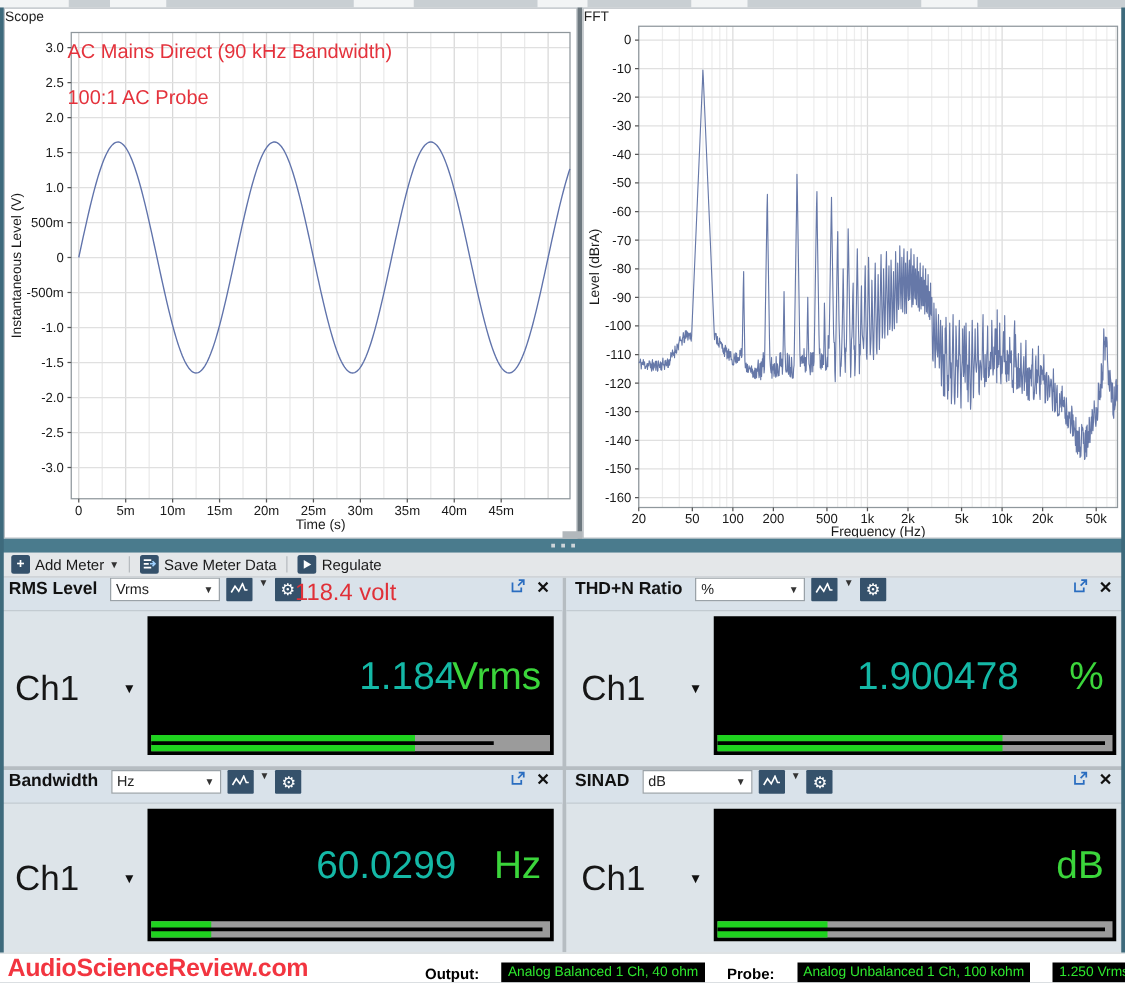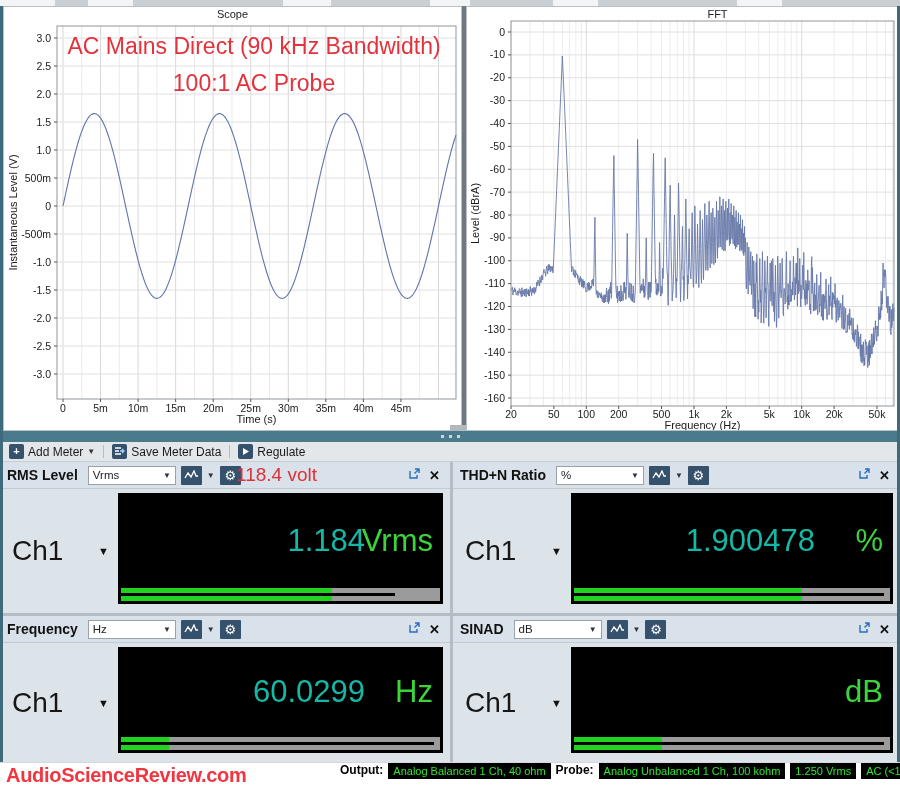--- a/index.html
+++ b/index.html
@@ -5,56 +5,56 @@
   html,body{margin:0;padding:0}
   body{width:900px;height:786px;position:relative;background:#cfd5d9;font-family:"Liberation Sans",sans-serif;overflow:hidden}
   #top-strip{position:absolute;left:0;top:0;width:900px;height:6px;background:#c9cfd3}
   .ts-seg{position:absolute;top:0;height:6px;background:#f2f4f5}
   #edge-l{position:absolute;left:0;top:6px;width:3px;height:756px;background:#3e6a7c;z-index:6}
   #edge-r{position:absolute;right:0;top:6px;width:3px;height:756px;background:#3e6a7c;z-index:6}
   .panel{position:absolute;top:6px;height:425px;background:#ffffff;border:1px solid #b9bfc4;box-sizing:border-box}
   #scope-panel{left:3px;width:459px}
   #panel-div{position:absolute;left:462px;top:6px;width:4px;height:425px;background:#6d787f}
   #fft-panel{left:466px;width:503px}
-  .panel-title{position:absolute;top:1px;left:0;right:0;text-align:center;font-size:11px;color:#222;z-index:2}
+  .panel-title{position:absolute;top:1px;left:0;right:0;text-align:left;font-size:11px;color:#222;z-index:2}
   .panel svg{position:absolute;left:0;top:0}
-  .annot{position:absolute;left:50px;width:400px;text-align:center;color:#e4323c;font-size:23px;font-weight:500;z-index:3}
+  .annot{position:absolute;left:50px;width:400px;color:#e4323c;font-size:16px;font-weight:500;z-index:3}
   #annot1{top:26px}
   #annot2{top:63px}
   #splitter{position:absolute;left:0;top:431px;width:900px;height:11px;background:#4a7b8d;z-index:5}
   #splitter .dot{position:absolute;top:4px;width:3px;height:3px;background:#cdd5d9}
   #splitter-tab{position:absolute;left:450px;top:425px;width:16px;height:6px;background:#b2b8bc;z-index:6}
   #toolbar{position:absolute;left:0;top:442px;width:900px;height:20px;background:#e4e7e9;border-bottom:1px solid #c9ced2;box-sizing:border-box;display:flex;align-items:center;padding-left:5px;z-index:4}
   .tb-btn{display:inline-flex;align-items:center;gap:4px;font-size:12px;color:#1a1a1a;padding:0 4px;height:18px;cursor:default}
   .tb-ico{width:15px;height:15px;border-radius:2px;background:#35516b;display:inline-flex;align-items:center;justify-content:center;color:#fff;font-size:11px;font-weight:bold;line-height:15px}
   .tb-sep{width:1px;height:13px;background:#b7bcc0;margin:0 4px}
   .dd-arrow{font-size:8px;color:#333}
   #meters{position:absolute;left:0;top:462px;width:900px;height:300px;background:#b6bdc2}
   .meter{position:absolute;background:#dde4e9}
-  .m-header{position:relative;height:27px;background:#d9e2ea;display:flex;align-items:center;padding:0 7px;gap:5px;border-bottom:1px solid #c3cbd1;box-sizing:border-box}
+  .m-header{position:relative;height:27px;background:#d9e2ea;display:flex;align-items:flex-start;padding:0 7px;gap:5px;border-bottom:1px solid #c3cbd1;box-sizing:border-box}
   .m-title{font-weight:bold;font-size:14px;color:#111;margin-right:5px;white-space:nowrap}
   .m-unitsel{width:88px;height:19px;background:#fff;border:1px solid #9aa2a8;display:inline-flex;align-items:center;justify-content:space-between;font-size:11.5px;color:#222;padding:0 4px;box-sizing:border-box}
   .m-icon{width:21px;height:19px;background:#35516b;display:inline-flex;align-items:center;justify-content:center;color:#fff;border-radius:1px}
   .m-gear{font-size:13px;line-height:19px}
   .m-overlay{position:absolute;left:236px;top:2px;font-size:19px;color:#e03038;white-space:nowrap}
   .m-spacer{flex:1}
   .m-close{font-size:13px;font-weight:bold;color:#111;padding:0 3px}
   .m-body{position:relative;height:calc(100% - 27px)}
   .ch-label{position:absolute;left:12px;top:50%;transform:translateY(-50%);font-size:28px;color:#161616}
   .ch-dd{position:absolute;left:98px;top:50%;transform:translateY(-50%);font-size:11px;color:#111}
   .display{position:absolute;left:118px;right:7px;top:4px;bottom:9px;background:#000}
   .val-area{position:absolute;left:0;right:0;top:0;bottom:16px}
   .val{position:absolute;right:78px;top:50%;transform:translateY(-50%);color:#14b8a6;font-size:31px}
   .unit{position:absolute;right:10px;top:50%;transform:translateY(-50%);color:#3bd53b;font-size:31px}
   .bar{position:absolute;left:3px;right:3px;bottom:3px;height:13px;background:#9b9b9b}
   .bar .fill{position:absolute;left:0;top:0;bottom:0;background:#1fd31f}
   .bar .peak{position:absolute;left:0;top:5px;height:3px;background:#000}
   #statusbar{position:absolute;left:0;top:762px;width:900px;height:24px;background:#ffffff;border-top:1px solid #d4d9dc;box-sizing:border-box}
   #watermark{position:absolute;left:6px;top:1px;font-size:20px;font-weight:bold;color:#f23540;letter-spacing:-0.3px}
-  #status-right{position:absolute;left:340px;right:0;top:0;bottom:0;display:flex;align-items:flex-start;gap:5px;white-space:nowrap;overflow:hidden}
+  #status-right{position:absolute;left:340px;right:0;top:0;bottom:0;display:flex;align-items:flex-end;gap:18px;white-space:nowrap;overflow:hidden}
   .st-label{font-size:12px;font-weight:600;color:#000;flex-shrink:0}
   .st-badge{background:#000;color:#2ee62e;font-size:11px;font-weight:400;padding:2px 5px;flex-shrink:0}
 </style>
 </head>
 <body>
 
 <div id="top-strip">
   <div class="ts-seg" style="left:0;width:55px"></div>
   <div class="ts-seg" style="left:88px;width:45px"></div>
   <div class="ts-seg" style="left:283px;width:48px"></div>
@@ -383,21 +383,21 @@
       </div>
       <div class="bar">
         <div class="fill" style="width: 72%;"></div>
         <div class="peak" style="width: 98%;"></div>
       </div>
     </div>
   </div>
     </div>
     <div class="meter" style="left: 0px; top: 154px; width: 450px; height: 146px;">
   <div class="m-header">
-    <span class="m-title">Frequency</span>
+    <span class="m-title">Bandwidth</span>
     <span class="m-unitsel">
       <span>Hz</span>
       <span class="dd-arrow">▼</span>
     </span>
     <span class="m-icon">
       <svg width="15" height="11" viewBox="0 0 15 11">
             <path d="M1 8l3-5 3 4 3-6 2 5h2" stroke="#fff" stroke-width="1.3" fill="none"></path>
           </svg>
     </span>
     <span class="dd-arrow">▼</span>

